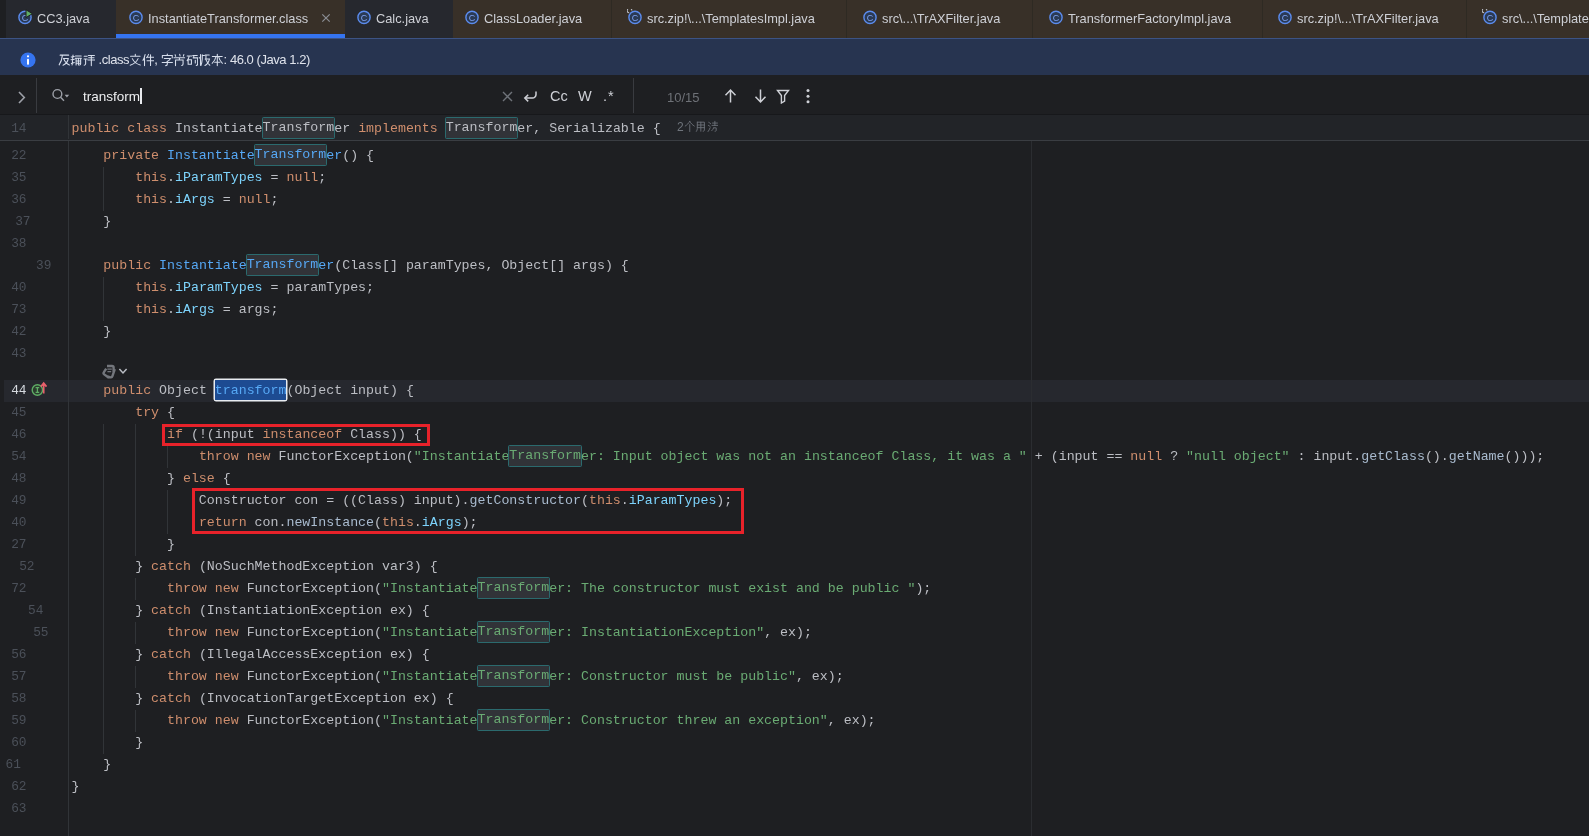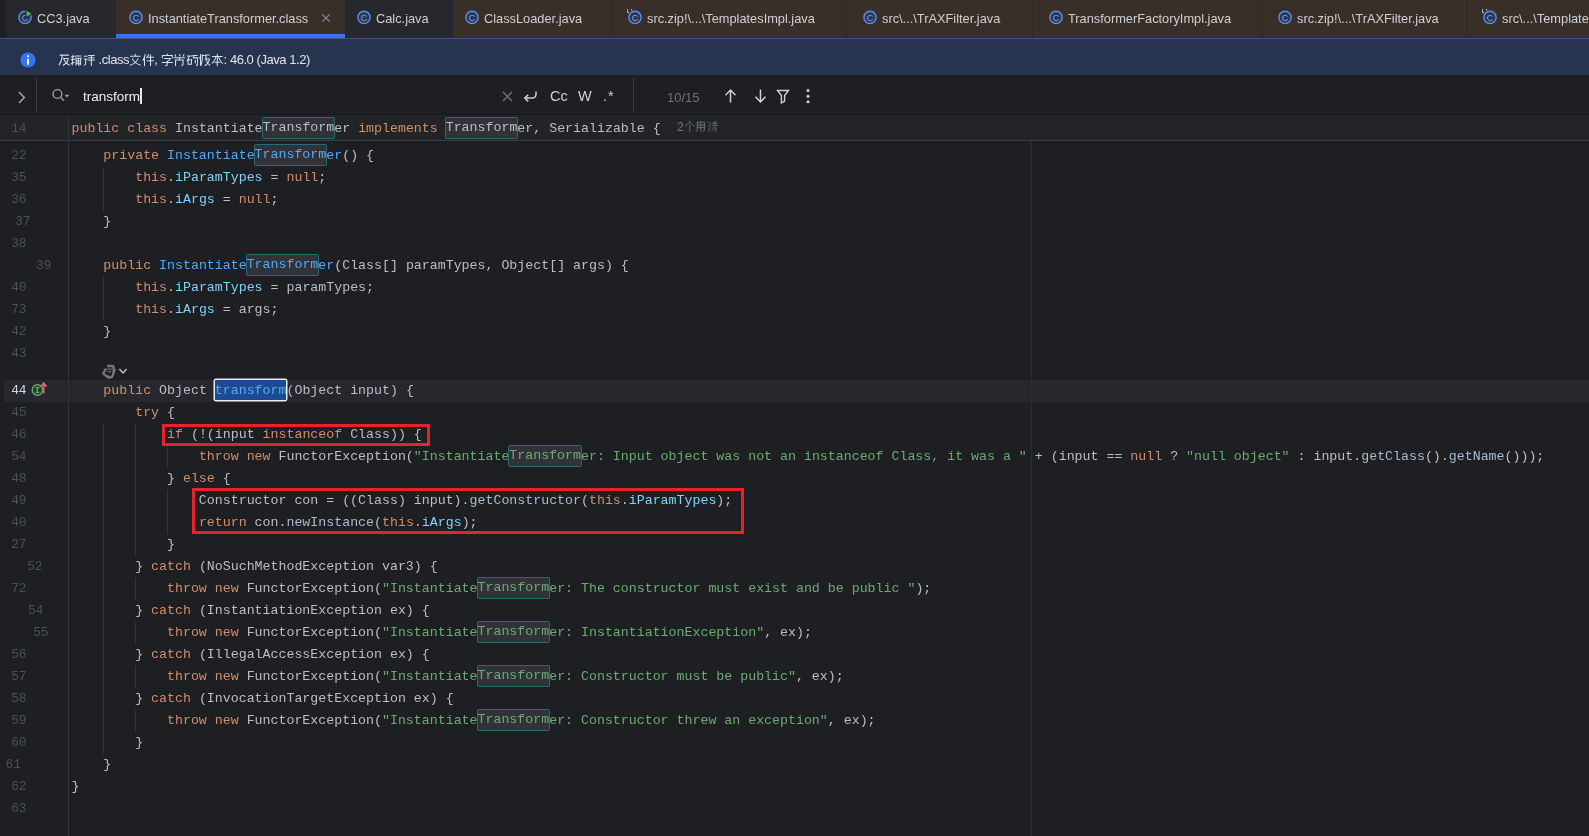--- a/index.html
+++ b/index.html
@@ -197,21 +197,21 @@
 <div class="ln" style="left:0;top:445.5px;">54</div>
 <div class="abs mono" style="left:71.5px;top:445.5px">                <b class="k">throw new </b>FunctorException(<b class="s">"Instantiate</b><b class="hl s">Transform</b><b class="s">er: Input object was not an instanceof Class, it was a "</b> + (input == <b class="k">null</b> ? <b class="s">"null object"</b> : input.<b class="c">getClass</b>().<b class="c">getName</b>()));</div>
 <div class="ln" style="left:0;top:467.5px;">48</div>
 <div class="abs mono" style="left:71.5px;top:467.5px">            } <b class="k">else </b>{</div>
 <div class="ln" style="left:0;top:489.5px;">49</div>
 <div class="abs mono" style="left:71.5px;top:489.5px">                Constructor con = ((Class) input).<b class="c">getConstructor</b>(<b class="k">this</b>.<b class="f">iParamTypes</b>);</div>
 <div class="ln" style="left:0;top:511.5px;">40</div>
 <div class="abs mono" style="left:71.5px;top:511.5px">                <b class="k">return </b>con.<b class="c">newInstance</b>(<b class="k">this</b>.<b class="f">iArgs</b>);</div>
 <div class="ln" style="left:0;top:533.5px;">27</div>
 <div class="abs mono" style="left:71.5px;top:533.5px">            }</div>
-<div class="ln" style="left:16px;top:555.5px;">52</div>
+<div class="ln" style="left:8px;top:555.5px;">52</div>
 <div class="abs mono" style="left:71.5px;top:555.5px">        } <b class="k">catch </b>(NoSuchMethodException var3) {</div>
 <div class="ln" style="left:0;top:577.5px;">72</div>
 <div class="abs mono" style="left:71.5px;top:577.5px">            <b class="k">throw new </b>FunctorException(<b class="s">"Instantiate</b><b class="hl s">Transform</b><b class="s">er: The constructor must exist and be public "</b>);</div>
 <div class="ln" style="left:0;top:599.5px;padding-left:28px;">54</div>
 <div class="abs mono" style="left:71.5px;top:599.5px">        } <b class="k">catch </b>(InstantiationException ex) {</div>
 <div class="ln" style="left:0;top:621.5px;margin-left:22px;">55</div>
 <div class="abs mono" style="left:71.5px;top:621.5px">            <b class="k">throw new </b>FunctorException(<b class="s">"Instantiate</b><b class="hl s">Transform</b><b class="s">er: InstantiationException"</b>, ex);</div>
 <div class="ln" style="left:0;top:643.5px;">56</div>
 <div class="abs mono" style="left:71.5px;top:643.5px">        } <b class="k">catch </b>(IllegalAccessException ex) {</div>
 <div class="ln" style="left:0;top:665.5px;">57</div>

